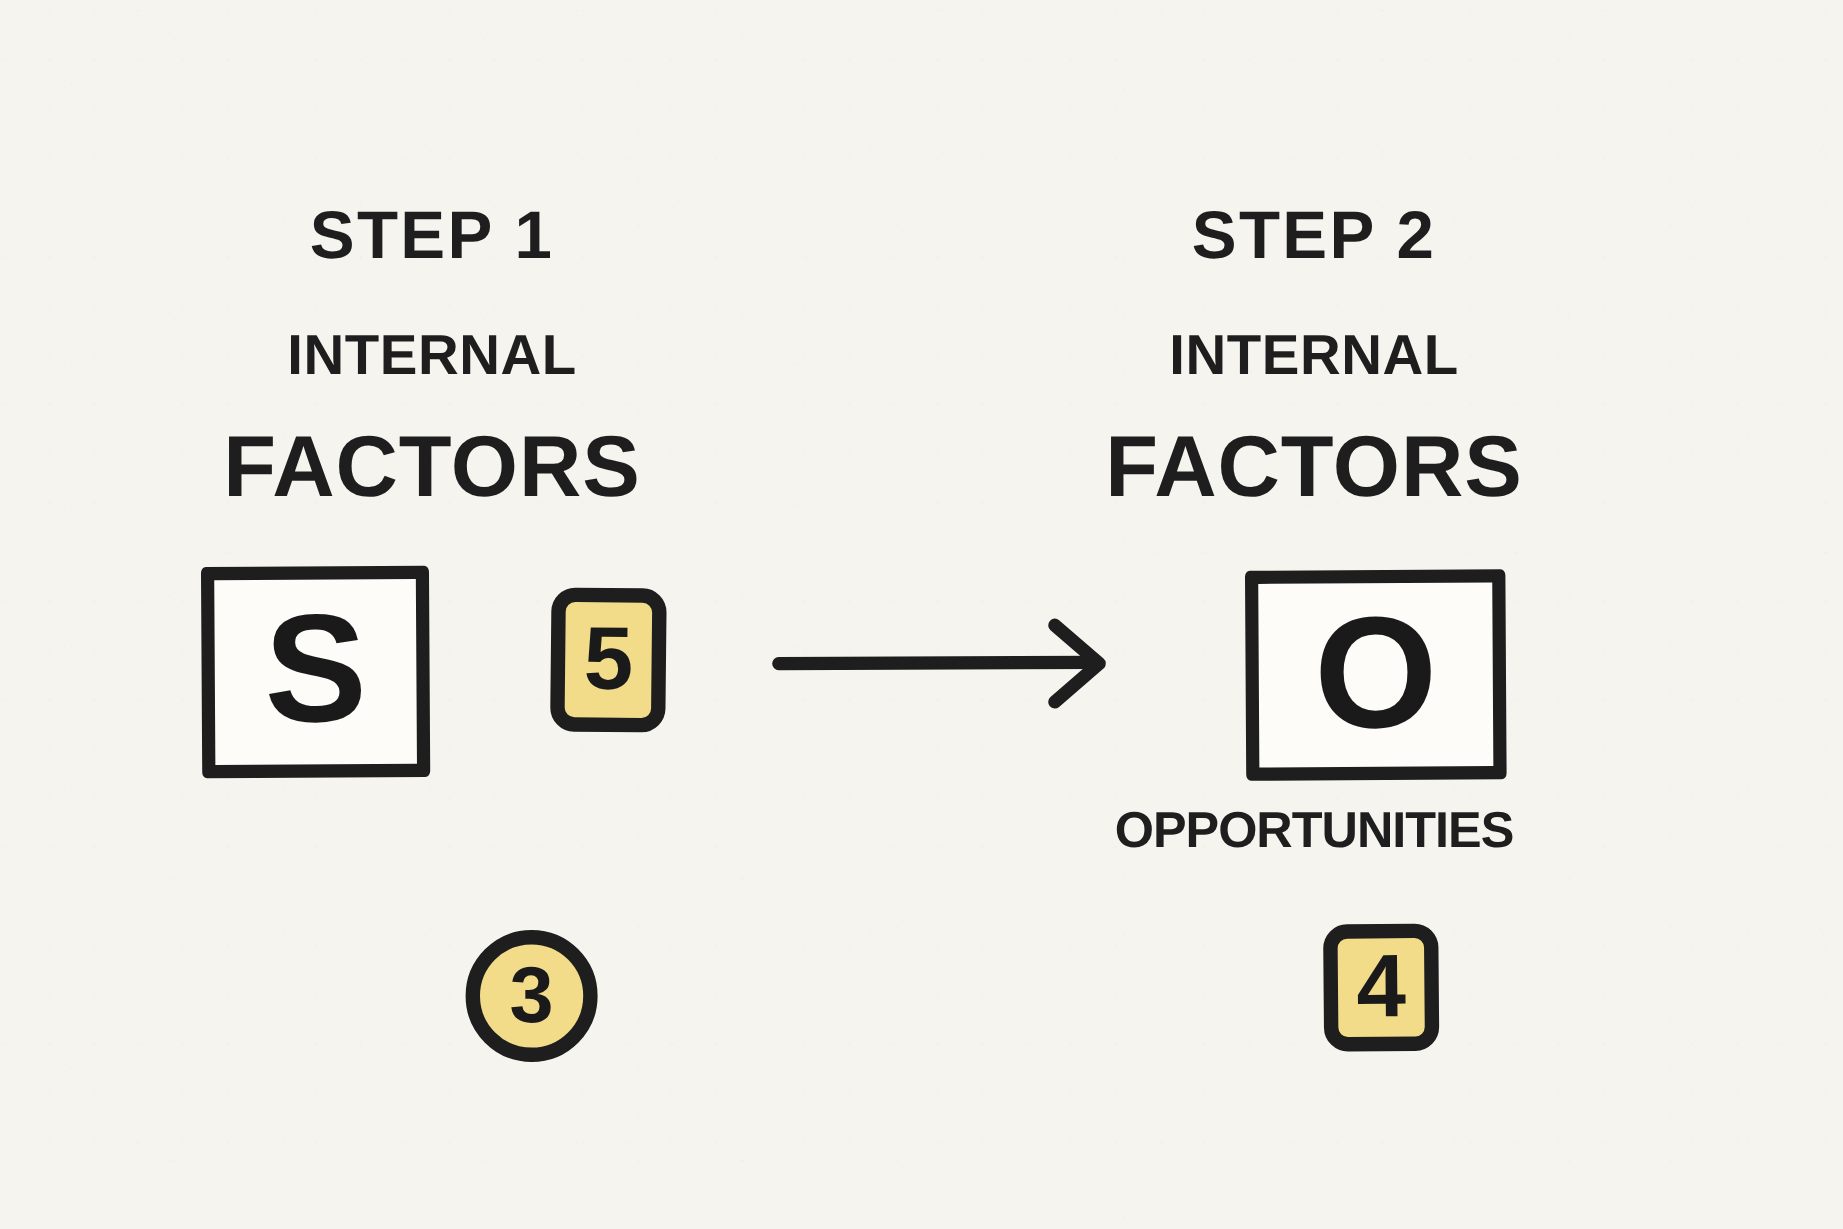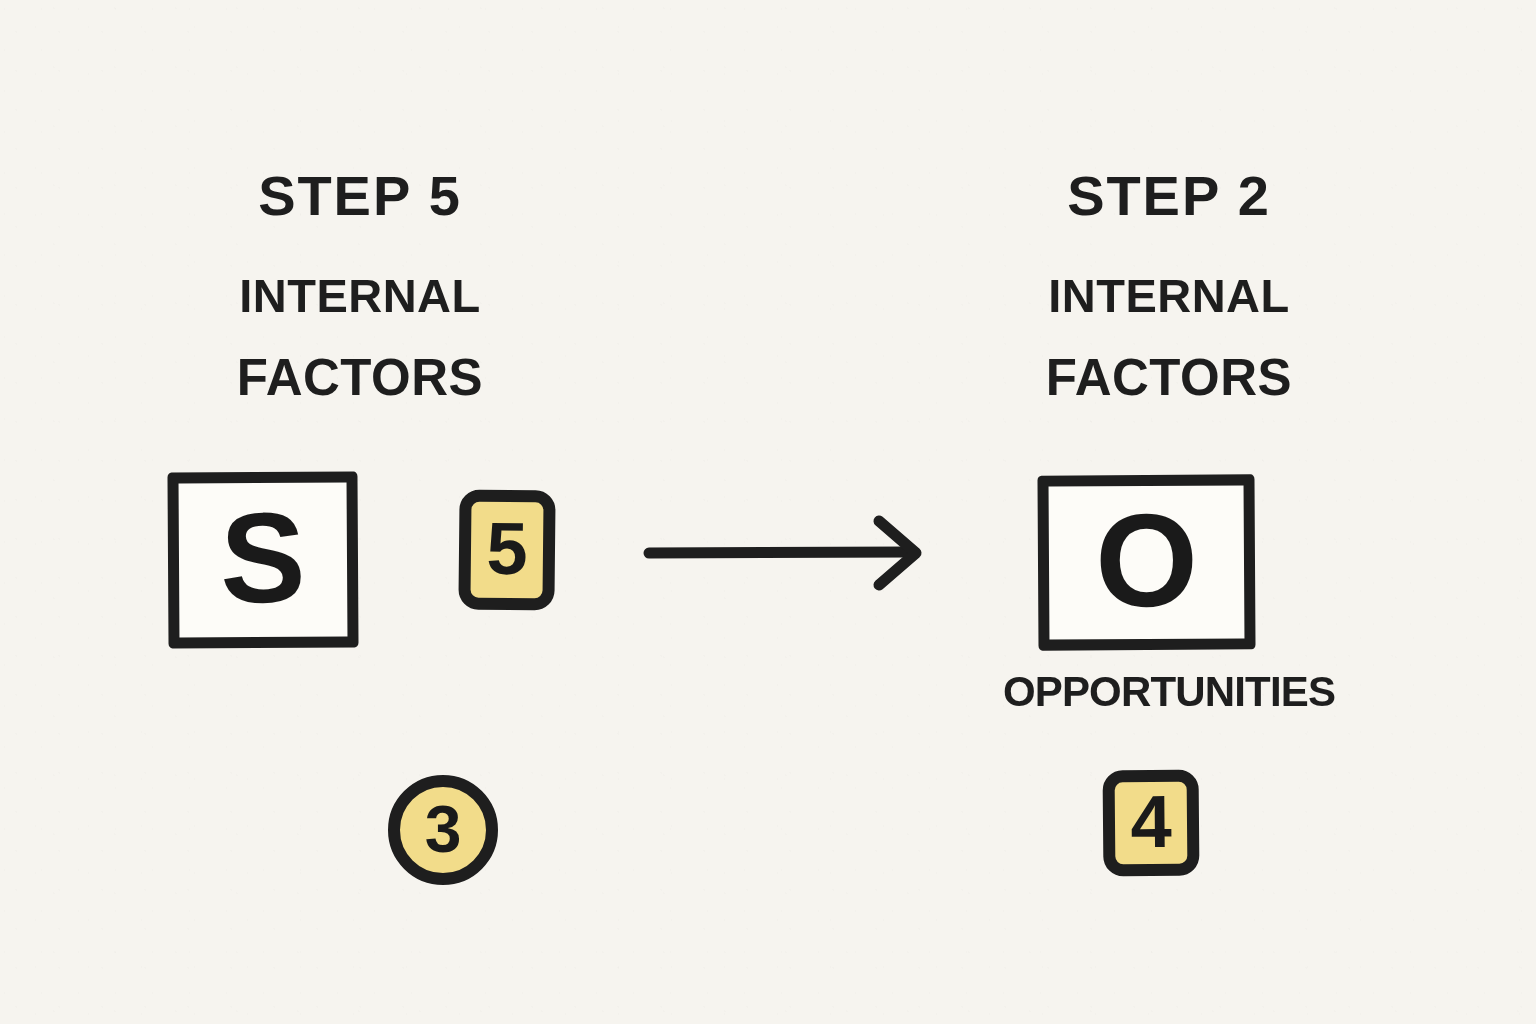--- a/index.html
+++ b/index.html
@@ -29,21 +29,21 @@
     background-size: 37px 41px, 53px 47px, 43px 39px, 61px 59px;
   }
 
   .col {
     position: absolute;
     top: 0;
     width: 700px;
     height: 1024px;
   }
   #col-left  { left: 10px; }
-  #col-right { left: 819px; }
+  #col-right { left: 745px; }
 
   .step-label,
   .factors-line,
   .cat-label {
     position: absolute;
     left: 0;
     width: 700px;
     text-align: center;
     color: #1e1e1e;
     font-family: "Liberation Sans", sans-serif;
@@ -57,21 +57,21 @@
     font-size: 56px;
     top: 163px;
     letter-spacing: 0.035em;
   }
   .factors-line-1 {
     font-size: 47px;
     top: 268px;
     letter-spacing: 0.01em;
   }
   .factors-line-2 {
-    font-size: 51px;
+    font-size: 72px;
     top: 348px;
     letter-spacing: 0.01em;
   }
   .cat-label {
     font-size: 66px;
     top: 668px;
     letter-spacing: -0.005em;
   }
   .cat-label.narrow { font-size: 42px; letter-spacing: -0.02em; }
 
@@ -178,21 +178,21 @@
     height: 110px;
   }
 </style>
 </head>
 <body>
 
 <div id="canvas">
 
   <div class="col" id="col-left">
 
-    <div class="step-label">STEP 5</div>
+    <div class="step-label">STEP 1</div>
 
     <div class="factors-line factors-line-1">INTERNAL</div>
 
     <div class="factors-line factors-line-2">FACTORS</div>
 
   </div>
 
   <div class="letter-box" id="box-s">
     <span class="glyph">S</span>
   </div>

